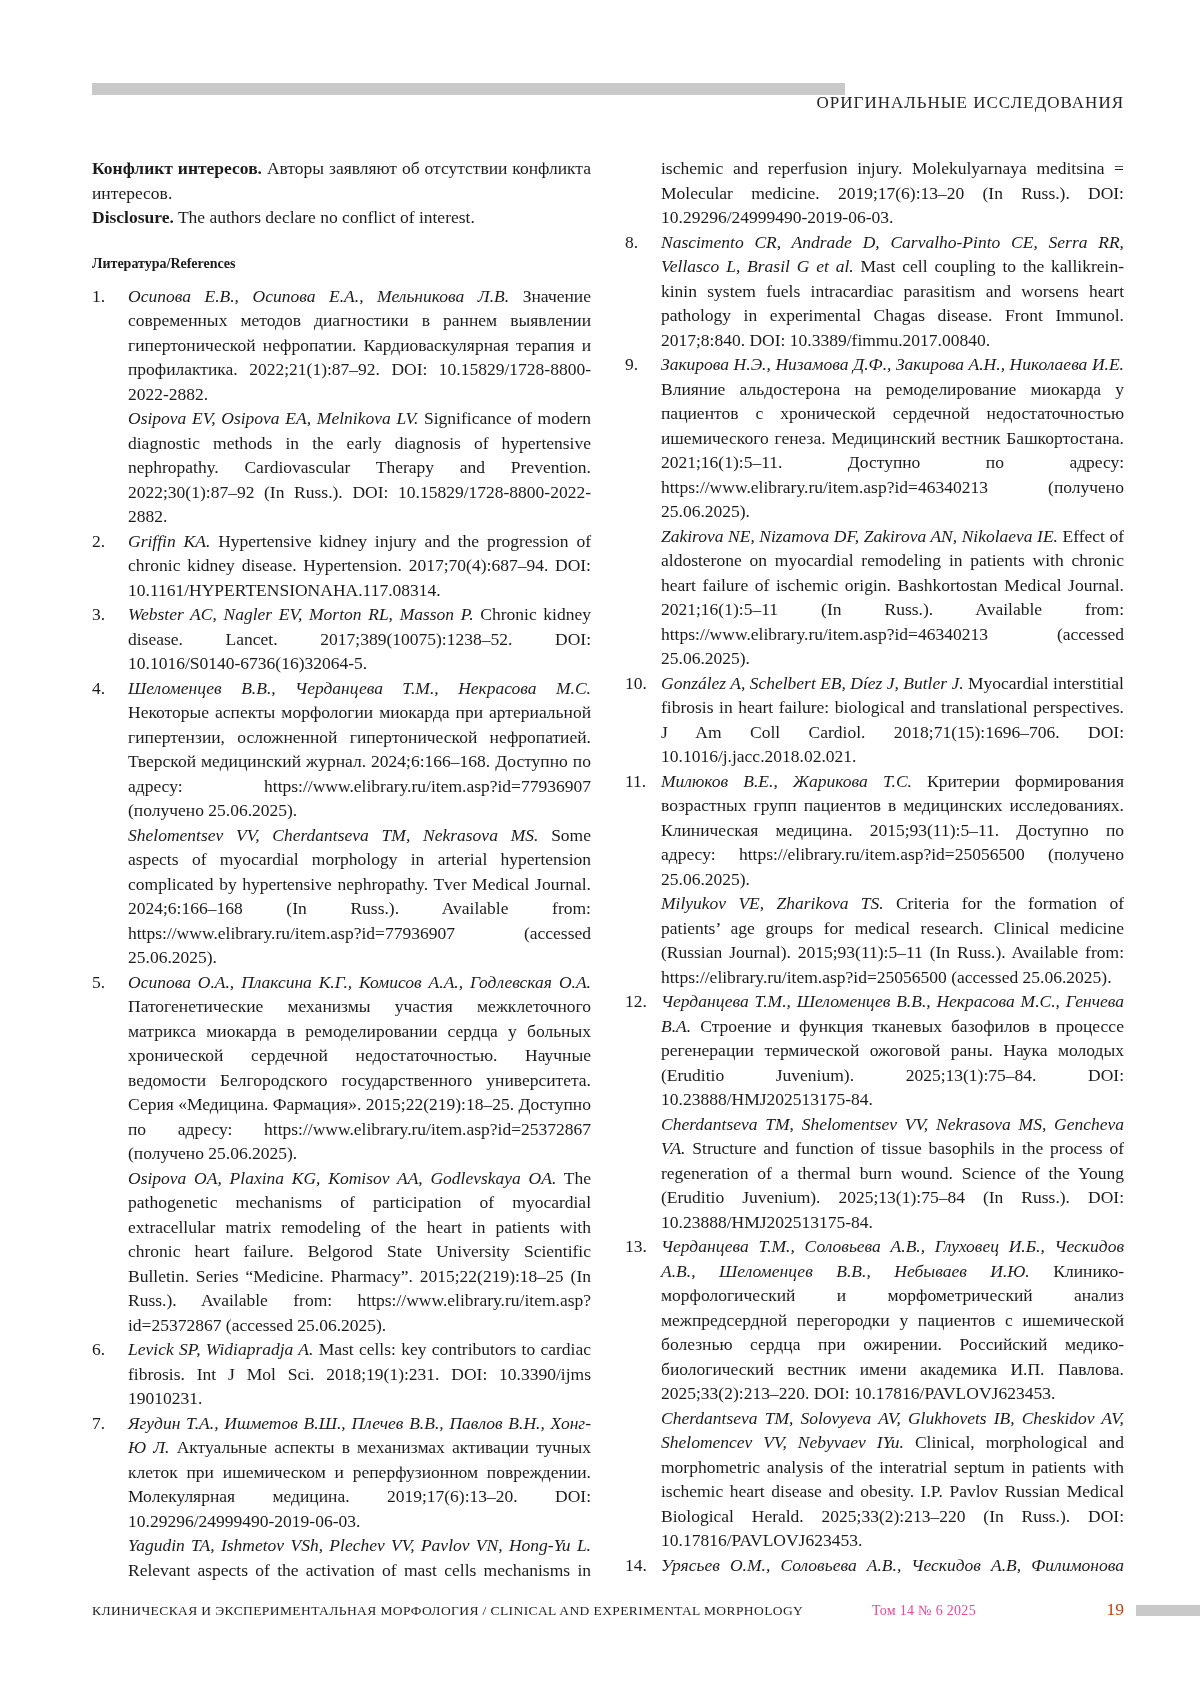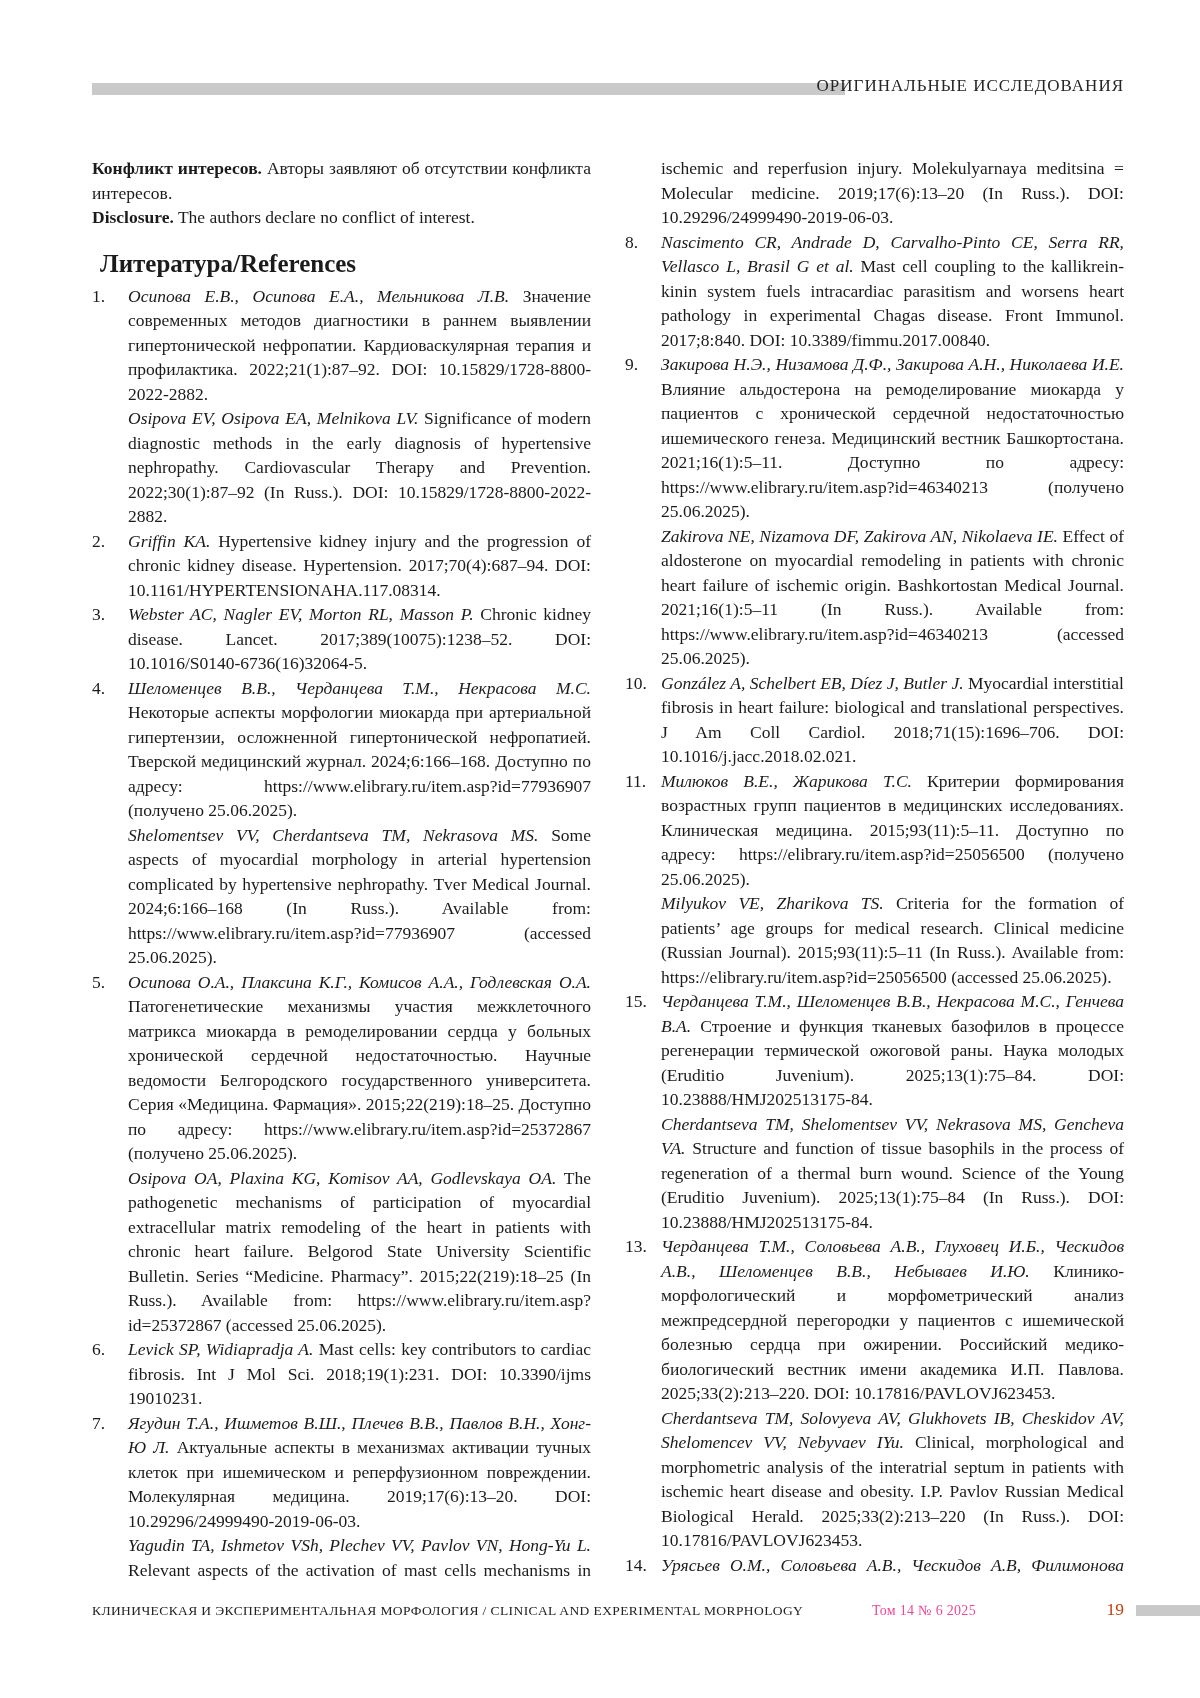--- a/index.html
+++ b/index.html
@@ -9,42 +9,42 @@
     background:#ffffff;
     font-family:"Liberation Serif","DejaVu Serif",serif;
     color:#1b1b1b;
     overflow:hidden;
   }
 
   
   .page-header { position:absolute; top:76px; left:92px; right:76px; height:26px; }
   .header-bar { position:absolute; left:0; top:7px; width:753px; height:12px; background:#c9c9c9; }
   .header-label {
-    position:absolute; right:0; top:0;
+    position:absolute; right:0; top:17px;
     font-size:17px; letter-spacing:1px; white-space:nowrap; color:#252525;
   }
 
   
   .content {
     position:absolute; top:156px; left:92px;
     width:1032px; height:1434px;
     overflow:hidden;
   }
   .columns {
     column-count:2; column-gap:34px; column-fill:auto;
     height:100%;
     text-align:justify;
     font-size:17.5px; line-height:24.5px;
     orphans:1; widows:1;
   }
   .conflict { margin:0; }
   .conflict b { font-weight:bold; }
   .ref-heading {
-    font-size:25px; line-height:26px; font-weight:bold;
-    margin:21px 0 7px 8px; text-align:left;
+    font-size:14px; line-height:26px; font-weight:bold;
+    margin:21px 0 7px 0; text-align:left;
   }
   .ref-list { list-style:none; margin:0; padding:0; }
   .ref-item { padding-left:36px; }
   .ref-part { overflow-wrap:anywhere; }
   .ref-part.first { text-indent:-36px; }
   .ref-num { display:inline-block; width:36px; text-indent:0; }
   .it { font-style:italic; }
 
   
   .page-footer { position:absolute; left:92px; right:0; top:1596px; height:30px; }
@@ -115,21 +115,21 @@
             <div class="ref-part"><span class="it">Zakirova NE, Nizamova DF, Zakirova AN, Nikolaeva IE.</span><span> Effect of aldosterone on myocardial remodeling in patients with chronic heart failure of ischemic origin. Bashkortostan Medical Journal. 2021;16(1):5–11 (In Russ.). Available from: https://www.elibrary.ru/item.asp?id=46340213 (accessed 25.06.2025).</span></div>
           </li>
           <li class="ref-item">
             <div class="ref-part first"><span class="ref-num">10.</span><span class="it">González A, Schelbert EB, Díez J, Butler J.</span><span> Myocardial interstitial fibrosis in heart failure: biological and translational perspectives. J Am Coll Cardiol. 2018;71(15):1696–706. DOI: 10.1016/j.jacc.2018.02.021.</span></div>
           </li>
           <li class="ref-item">
             <div class="ref-part first"><span class="ref-num">11.</span><span class="it">Милюков В.Е., Жарикова Т.С.</span><span> Критерии формирования возрастных групп пациентов в медицинских исследованиях. Клиническая медицина. 2015;93(11):5–11. Доступно по адресу: https://elibrary.ru/item.asp?id=25056500 (получено 25.06.2025).</span></div>
             <div class="ref-part"><span class="it">Milyukov VE, Zharikova TS.</span><span> Criteria for the formation of patients’ age groups for medical research. Clinical medicine (Russian Journal). 2015;93(11):5–11 (In Russ.). Available from: https://elibrary.ru/item.asp?id=25056500 (accessed 25.06.2025).</span></div>
           </li>
           <li class="ref-item">
-            <div class="ref-part first"><span class="ref-num">15.</span><span class="it">Черданцева Т.М., Шеломенцев В.В., Некрасова М.С., Генчева В.А.</span><span> Строение и функция тканевых базофилов в процессе регенерации термической ожоговой раны. Наука молодых (Eruditio Juvenium). 2025;13(1):75–84. DOI: 10.23888/HMJ202513175-84.</span></div>
+            <div class="ref-part first"><span class="ref-num">12.</span><span class="it">Черданцева Т.М., Шеломенцев В.В., Некрасова М.С., Генчева В.А.</span><span> Строение и функция тканевых базофилов в процессе регенерации термической ожоговой раны. Наука молодых (Eruditio Juvenium). 2025;13(1):75–84. DOI: 10.23888/HMJ202513175-84.</span></div>
             <div class="ref-part"><span class="it">Cherdantseva TM, Shelomentsev VV, Nekrasova MS, Gencheva VA.</span><span> Structure and function of tissue basophils in the process of regeneration of a thermal burn wound. Science of the Young (Eruditio Juvenium). 2025;13(1):75–84 (In Russ.). DOI: 10.23888/HMJ202513175-84.</span></div>
           </li>
           <li class="ref-item">
             <div class="ref-part first"><span class="ref-num">13.</span><span class="it">Черданцева Т.М., Соловьева А.В., Глуховец И.Б., Ческидов А.В., Шеломенцев В.В., Небываев И.Ю.</span><span> Клинико-морфологический и морфометрический анализ межпредсердной перегородки у пациентов с ишемической болезнью сердца при ожирении. Российский медико-биологический вестник имени академика И.П. Павлова. 2025;33(2):213–220. DOI: 10.17816/PAVLOVJ623453.</span></div>
             <div class="ref-part"><span class="it">Cherdantseva TM, Solovyeva AV, Glukhovets IB, Cheskidov AV, Shelomencev VV, Nebyvaev IYu.</span><span> Clinical, morphological and morphometric analysis of the interatrial septum in patients with ischemic heart disease and obesity. I.P. Pavlov Russian Medical Biological Herald. 2025;33(2):213–220 (In Russ.). DOI: 10.17816/PAVLOVJ623453.</span></div>
           </li>
           <li class="ref-item">
             <div class="ref-part first"><span class="ref-num">14.</span><span class="it">Урясьев О.М., Соловьева А.В., Ческидов А.В, Филимонова А.А., Никифорова Е.А.</span></div>
           </li>
         </ol>

